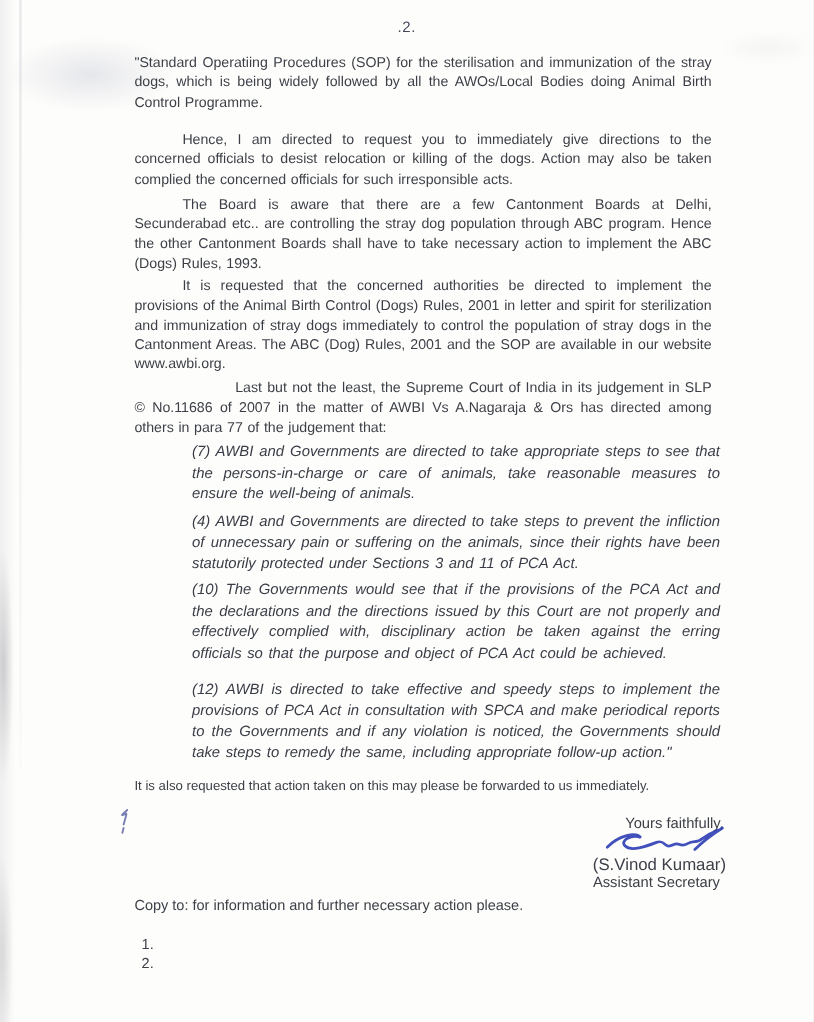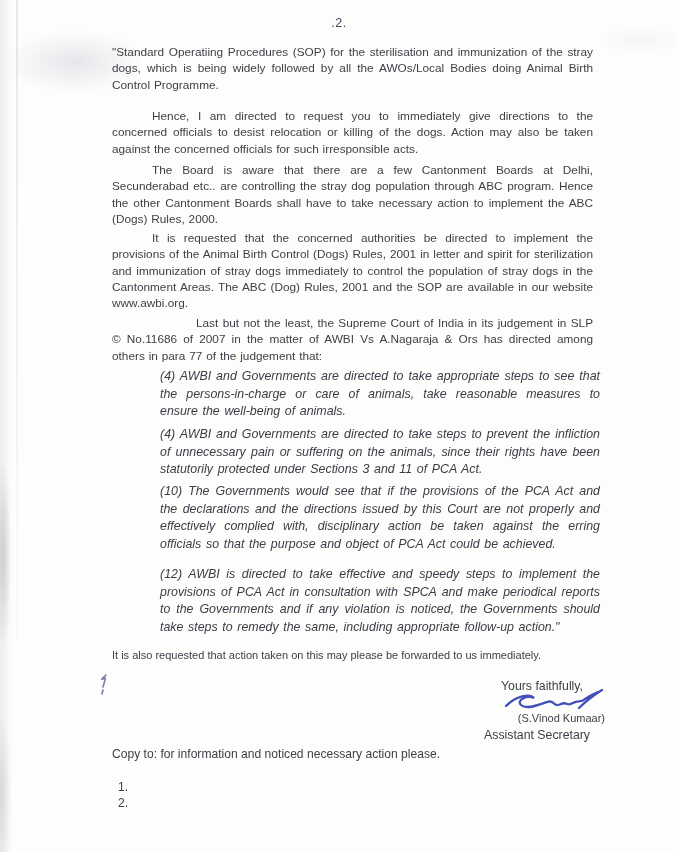--- a/index.html
+++ b/index.html
@@ -23,49 +23,49 @@
     font-size:11.8px;line-height:16.3px;text-align:justify;word-spacing:0.6px;}
   .ind{text-indent:40px;}
   .ind-lg{text-indent:84px;}
   #p1{top:44px;} #p2{top:108px;} #p3{top:162px;} #p4{top:230px;} #p5{top:315px;}
   .weblink{text-underline-offset:2px;}
   .q{position:absolute;left:160px;width:440px;margin:0;
     font-style:italic;font-size:12.4px;line-height:17.6px;text-align:justify;
     color:#3a3d47;word-spacing:1.2px;}
   #q1{top:368px;} #q2{top:426px;} #q3{top:483px;} #q4{top:566px;}
   .closing{position:absolute;left:112px;top:649px;margin:0;font-size:11px;white-space:nowrap;}
-  .vale{position:absolute;top:679px;left:420px;width:163px;margin:0;text-align:right;font-size:12.3px;}
+  .vale{position:absolute;top:679px;left:440px;width:163px;margin:0;text-align:right;font-size:12.3px;}
   .sig{position:absolute;top:687px;left:503px;}
-  .sname{position:absolute;top:712px;left:440px;width:165px;margin:0;text-align:right;font-size:11px;}
-  .stitle{position:absolute;top:728px;left:420px;width:170px;margin:0;text-align:right;font-size:12.3px;}
+  .sname{position:absolute;top:712px;left:440px;width:165px;margin:0;text-align:right;font-size:14px;}
+  .stitle{position:absolute;top:728px;left:430px;width:170px;margin:0;text-align:right;font-size:12.3px;}
   .copyto{position:absolute;left:112px;top:747px;margin:0;font-size:12.1px;}
   .recip{position:absolute;left:118px;width:480px;display:flex;font-size:12.1px;}
   #r1{top:780px;} #r2{top:796px;}
   .recip .num{width:44px;flex:0 0 44px;}
   .penmark{position:absolute;left:97px;top:673px;}
 </style>
 </head>
 <body>
 
 <div class="paper">
   <div class="crease"></div>
 
   <div class="pagenum">.2.</div>
 
   <p id="p1" class="bp">"Standard Operatiing Procedures (SOP) for the sterilisation and immunization of the stray dogs, which is being widely followed by all the AWOs/Local Bodies doing Animal Birth Control Programme.</p>
 
-  <p id="p2" class="bp ind">Hence, I am directed to request you to immediately give directions to the concerned officials to desist relocation or killing of the dogs. Action may also be taken against the concerned officials for such irresponsible acts.</p>
+  <p id="p2" class="bp ind">Hence, I am directed to request you to immediately give directions to the concerned officials to desist relocation or killing of the dogs. Action may also be taken complied the concerned officials for such irresponsible acts.</p>
 
-  <p id="p3" class="bp ind">The Board is aware that there are a few Cantonment Boards at Delhi, Secunderabad etc.. are controlling the stray dog population through ABC program. Hence the other Cantonment Boards shall have to take necessary action to implement the ABC (Dogs) Rules, 2000.</p>
+  <p id="p3" class="bp ind">The Board is aware that there are a few Cantonment Boards at Delhi, Secunderabad etc.. are controlling the stray dog population through ABC program. Hence the other Cantonment Boards shall have to take necessary action to implement the ABC (Dogs) Rules, 1993.</p>
 
   <p id="p4" class="bp ind"><span>It is requested that the concerned authorities be directed to implement the provisions of the Animal Birth Control (Dogs) Rules, 2001 in letter and spirit for sterilization and immunization of stray dogs immediately to control the population of stray dogs in the Cantonment Areas. The ABC (Dog) Rules, 2001 and the SOP are available in our website</span> <span class="weblink">www.awbi.org</span><span>.</span></p>
 
   <p id="p5" class="bp ind-lg">Last but not the least, the Supreme Court of India in its judgement in SLP © No.11686 of 2007 in the matter of AWBI Vs A.Nagaraja &amp; Ors has directed among others in para 77 of the judgement that:</p>
 
-  <p id="q1" class="q">(4) AWBI and Governments are directed to take appropriate steps to see that the persons-in-charge or care of animals, take reasonable measures to ensure the well-being of animals.</p>
+  <p id="q1" class="q">(7) AWBI and Governments are directed to take appropriate steps to see that the persons-in-charge or care of animals, take reasonable measures to ensure the well-being of animals.</p>
   <p id="q2" class="q">(4) AWBI and Governments are directed to take steps to prevent the infliction of unnecessary pain or suffering on the animals, since their rights have been statutorily protected under Sections 3 and 11 of PCA Act.</p>
   <p id="q3" class="q">(10) The Governments would see that if the provisions of the PCA Act and the declarations and the directions issued by this Court are not properly and effectively complied with, disciplinary action be taken against the erring officials so that the purpose and object of PCA Act could be achieved.</p>
   <p id="q4" class="q">(12) AWBI is directed to take effective and speedy steps to implement the provisions of PCA Act in consultation with SPCA and make periodical reports to the Governments and if any violation is noticed, the Governments should take steps to remedy the same, including appropriate follow-up action."</p>
 
   <p class="closing">It is also requested that action taken on this may please be forwarded to us immediately.</p>
 
   <span class="penmark">
     <svg width="14" height="24" viewBox="0 0 14 24">
       <path d="M9 2 C6 5 3 7 6 6 C8 5 9 4 8 7 L6 14 M6 17 L5 21" stroke="#7a7fb5" stroke-width="1.6" fill="none" stroke-linecap="round"></path>
     </svg>
@@ -75,21 +75,21 @@
 
   <span class="sig">
     <svg width="102" height="28" viewBox="0 0 102 28">
       <path d="M3 19 C13 9 27 6 31 11 C24 8 13 13 18 18 C23 23 36 18 44 15 C52 12 50 21 58 17 C64 14 63 20 70 16 C75 13 78 16 82 12 C86 9 90 7 95 5 M76 21 C83 14 91 8 99 3" stroke="#2e3db5" stroke-width="2.3" fill="none" stroke-linecap="round" opacity="0.9"></path>
     </svg>
   </span>
 
   <p class="sname">(S.Vinod Kumaar)</p>
   <p class="stitle">Assistant Secretary</p>
 
-  <p class="copyto">Copy to: for information and noticed necessary action please.</p>
+  <p class="copyto">Copy to: for information and further necessary action please.</p>
 
   <div id="r1" class="recip">
     <span class="num">1.</span>
   </div>
   <div id="r2" class="recip">
     <span class="num">2.</span>
   </div>
 </div>
 
 </body></html>

